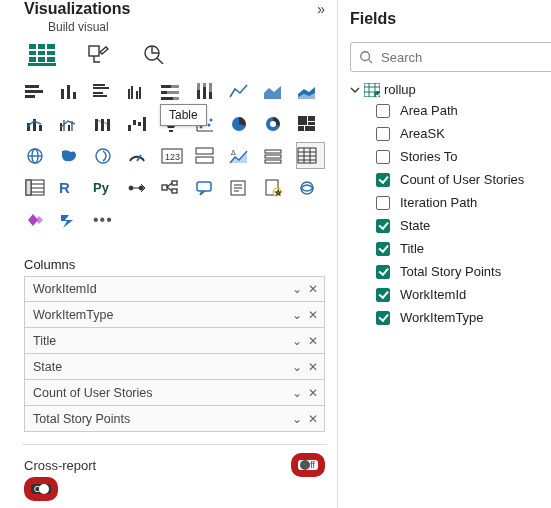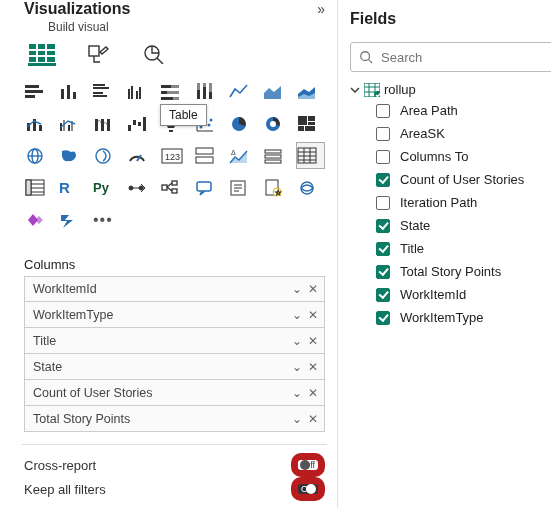--- a/index.html
+++ b/index.html
@@ -409,21 +409,20 @@
   <hr class="sep">
 
   <div class="drill-row">
     <span>Cross-report</span>
     <span class="toggle off">
         <span class="knob"></span>
         <span>Off</span>
       </span>
   </div>
   <div class="drill-row">
-    <span>Keep all filters</span>
     <span class="toggle on">
         <span>On</span>
         <span class="knob"></span>
       </span>
   </div>
 </div>
 
 <div class="panel fields-panel">
   <div class="panel-header">
     <span class="panel-title">Fields</span>
@@ -456,21 +455,21 @@
         <div class="field-row">
           <span class="chk "></span>
     <span>Area Path</span>
         </div>
         <div class="field-row">
           <span class="chk "></span>
     <span>AreaSK</span>
         </div>
         <div class="field-row">
           <span class="chk "></span>
-    <span>Columns To</span>
+    <span>Stories To</span>
         </div>
         <div class="field-row">
           <span class="chk checked"></span>
     <span>Count of User Stories</span>
         </div>
         <div class="field-row">
           <span class="chk "></span>
     <span>Iteration Path</span>
         </div>
         <div class="field-row">

